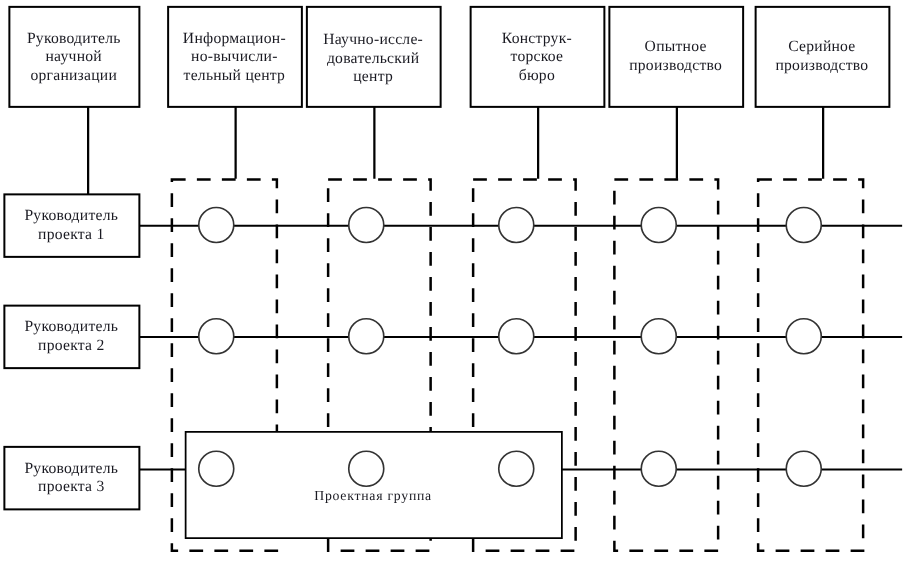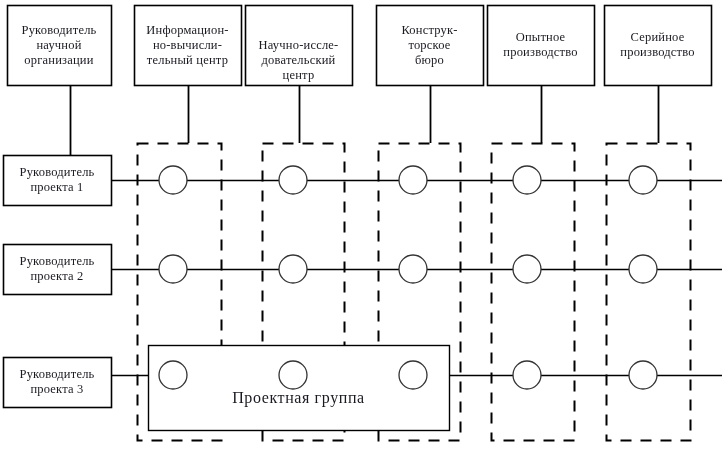--- a/index.html
+++ b/index.html
@@ -35,21 +35,21 @@
     letter-spacing: 0.2px;
     box-sizing: border-box;
     padding: 0 2px;
     pointer-events: none;
     white-space: pre-line;
   }
   .group-label {
     position: absolute;
     text-align: center;
     color: #1a1a22;
-    font-size: 16px;
+    font-size: 11px;
     line-height: 15px;
     letter-spacing: 0.6px;
     pointer-events: none;
   }
 </style>
 </head>
 <body>
 
 <div id="diagram-root">
 
@@ -107,21 +107,21 @@
       </g>
   </svg>
 
   <div id="labels-layer">
       <div class="box-label" style="left: 7px; top: 5px; width: 104px; height: 80px;">Руководитель
 научной
 организации</div>
       <div class="box-label" style="left: 134px; top: 5px; width: 107px; height: 80px; text-align: center;">Информацион-
 но-вычисли-
 тельный центр</div>
-      <div class="box-label" style="left: 245px; top: 20px; width: 107px; height: 80px;">Научно-иссле-
+      <div class="box-label" style="left: 245px; top: 6px; width: 107px; height: 80px;">Научно-иссле-
 довательский
 центр</div>
       <div class="box-label" style="left: 376px; top: 5px; width: 107px; height: 80px;">Конструк-
 торское
 бюро</div>
       <div class="box-label" style="left: 487px; top: 5px; width: 107px; height: 80px; text-align: center;">Опытное
 производство</div>
       <div class="box-label" style="left: 604px; top: 5px; width: 107px; height: 80px;">Серийное
 производство</div>
       <div class="box-label" style="left: 3px; top: 155px; width: 108px; height: 50px;">Руководитель

